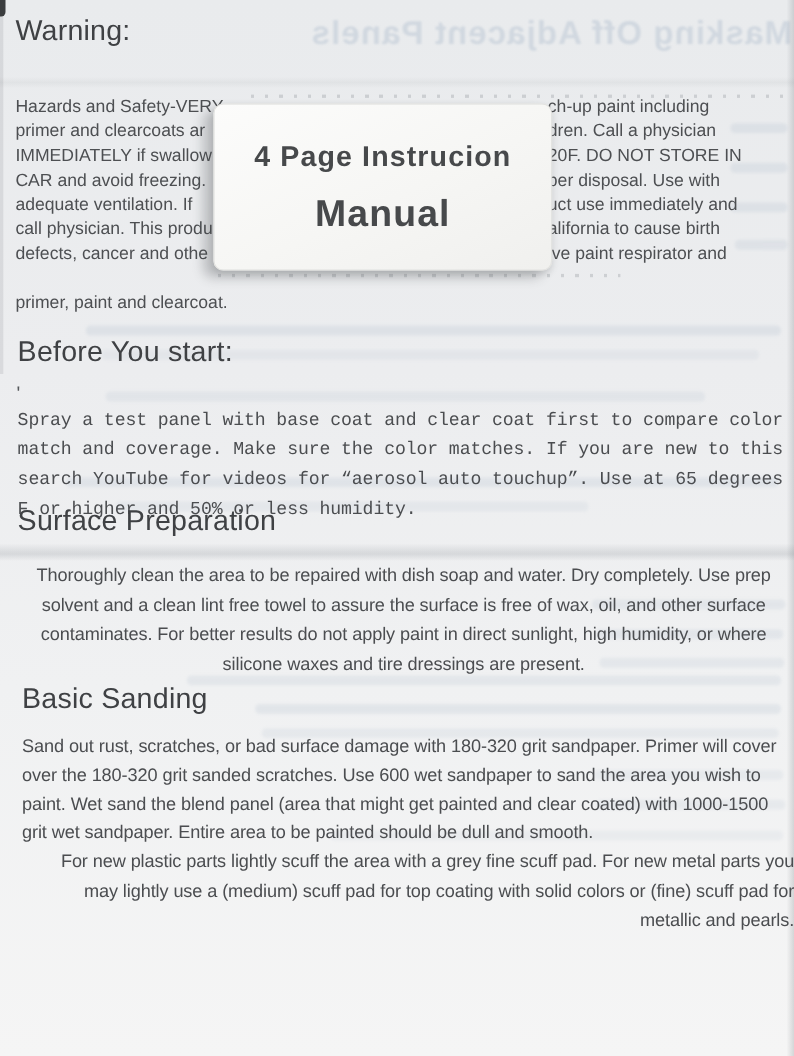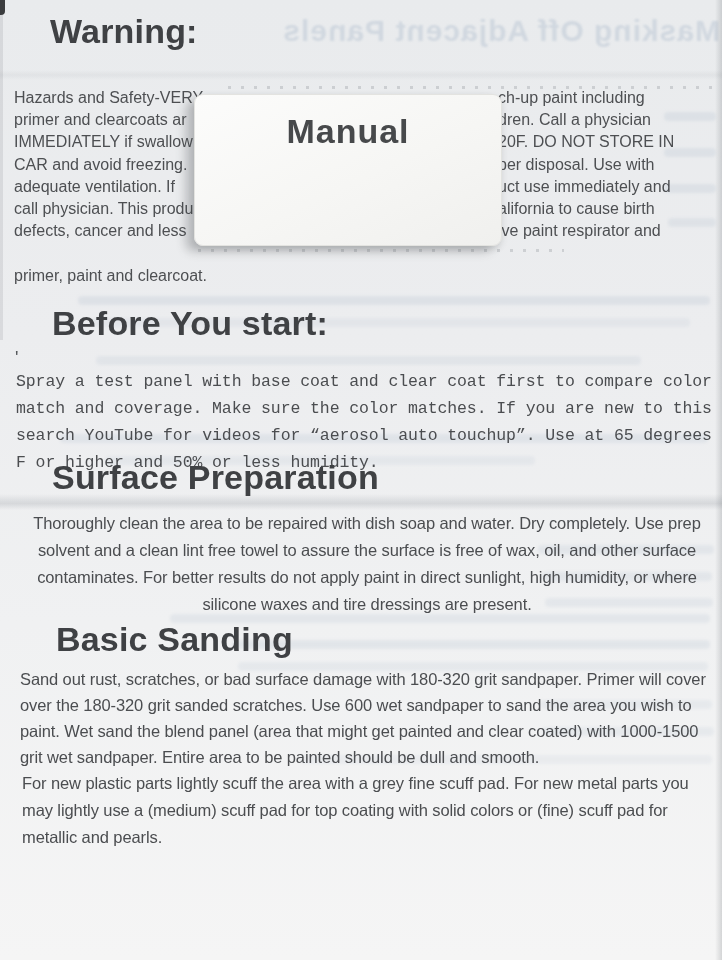--- a/index.html
+++ b/index.html
@@ -3,36 +3,36 @@
 <meta charset="utf-8">
 <style>
   html,body{margin:0;padding:0;background:#9a9a9a;}
   .photo{
     position:relative;width:722px;height:960px;overflow:hidden;
     background:linear-gradient(180deg,#e9ebed 0%,#ecedef 35%,#f0f1f2 65%,#f5f5f5 100%);
     font-family:"Liberation Sans",sans-serif;
     -webkit-font-smoothing:antialiased;
   }
   
-  .h{position:absolute;font-size:34px;font-weight:700;color:#3f4144;letter-spacing:.2px;white-space:nowrap;margin-left:36px;}
+  .h{position:absolute;font-size:26px;font-weight:400;color:#3f4144;letter-spacing:.2px;white-space:nowrap;}
   .body-par{position:absolute;font-size:16.5px;line-height:27px;color:#4b4d50;letter-spacing:-.1px;}
   #warning-heading{left:14px;top:12px;}
   #before-heading{left:16px;top:304px;}
   #surface-heading{left:16px;top:458px;}
   #sanding-heading{left:20px;top:620px;}
   
   .warn-lines{position:absolute;left:14px;top:89px;width:702px;font-size:16px;color:#4d4f52;}
   .warn-line{position:relative;height:22.2px;white-space:nowrap;overflow:hidden;}
   .warn-line .r{position:absolute;left:484px;top:0;}
   
   .stray{position:absolute;left:15px;top:348px;font-size:18px;color:#55585b;}
   #before-par{left:16px;top:368px;width:706px;font-family:Liberation Mono, monospace;}
   #surface-par{left:16px;top:510px;width:702px;text-align:center;}
   #sanding-par1{left:20px;top:666px;width:700px;line-height:26px;}
-  #sanding-par2{left:22px;top:770px;width:700px;}
+  #sanding-par2{left:22px;top:770px;width:700px;text-align:right;}
   
   .label{
     position:absolute;left:194px;top:94px;width:306px;height:150px;
     background:linear-gradient(155deg,#fcfcfb 0%,#f6f6f4 55%,#f0f0ee 100%);
     border:1px solid #e3e3e0;border-radius:9px;text-align:center;
     box-shadow:-9px 6px 10px rgba(70,72,76,.28), 0 3px 6px rgba(70,72,76,.15);
   }
   .label .l1{margin-top:32px;font-size:26px;font-weight:bold;color:#47494b;letter-spacing:1px;}
   .label .l2{margin-top:17px;font-size:34px;font-weight:bold;color:#47494b;letter-spacing:1px;}
   .perf{position:absolute;height:3px;opacity:.55;
@@ -90,28 +90,29 @@
   <div class="gbar" style="left:668px;top:218px;width:48px;opacity:.24"></div>
 
   <div class="h" id="warning-heading">Warning:</div>
   <div class="warn-lines">
     <div class="warn-line"><span class="l">Hazards and Safety-VERY</span><span class="r">ch-up paint including</span></div>
     <div class="warn-line"><span class="l">primer and clearcoats ar</span><span class="r">dren. Call a physician</span></div>
     <div class="warn-line"><span class="l">IMMEDIATELY if swallow</span><span class="r">20F. DO NOT STORE IN</span></div>
     <div class="warn-line"><span class="l">CAR and avoid freezing.</span><span class="r">per disposal. Use with</span></div>
     <div class="warn-line"><span class="l">adequate ventilation. If</span><span class="r">uct use immediately and</span></div>
     <div class="warn-line"><span class="l">call physician. This produ</span><span class="r">alifornia to cause birth</span></div>
-    <div class="warn-line"><span class="l">defects, cancer and less</span><span class="r">ive paint respirator and</span></div>
+    <div class="warn-line"><span class="l">defects, cancer and othe</span><span class="r">ive paint respirator and</span></div>
     <div class="warn-line"></div>
     <div class="warn-line"><span class="l">primer, paint and clearcoat.</span></div>
   </div>
 
   <div class="perf" id="perf-top"></div>
   <div class="perf" id="perf-bottom"></div>
   <div class="label">
+    <div class="l1">4 Page Instrucion</div>
     <div class="l2">Manual</div>
   </div>
 
   <div class="h" id="before-heading">Before You start:</div>
   <div class="stray">'</div>
   <div class="body-par" id="before-par">Spray a test panel with base coat and clear coat first to compare color match and coverage. Make sure the color matches.  If you are new to this search YouTube for videos for “aerosol auto touchup”.  Use at 65 degrees F or higher and 50% or less humidity.</div>
 
   <div class="h" id="surface-heading">Surface Preparation</div>
   <div class="body-par" id="surface-par">Thoroughly clean the area to be repaired with dish soap and water.  Dry completely. Use prep solvent and a clean lint free towel to assure the surface is free of wax, oil, and other surface contaminates. For better results do not apply paint in direct sunlight, high humidity, or where silicone waxes and tire dressings are present.</div>
 

